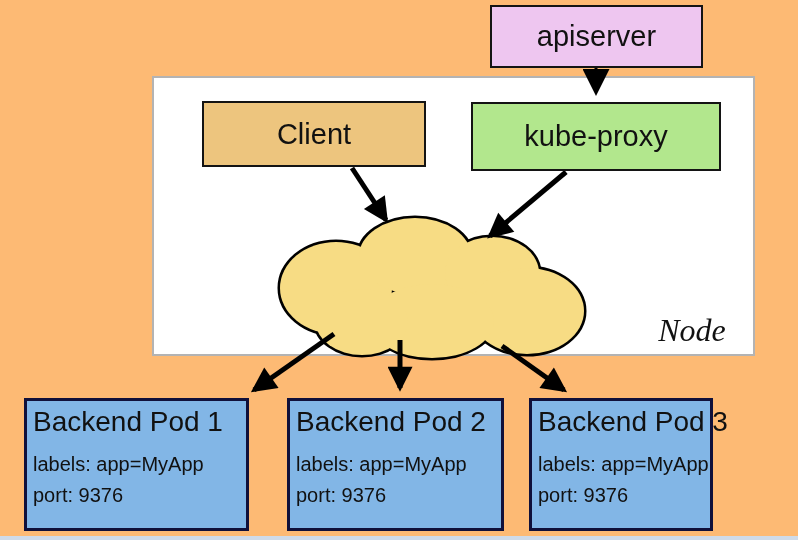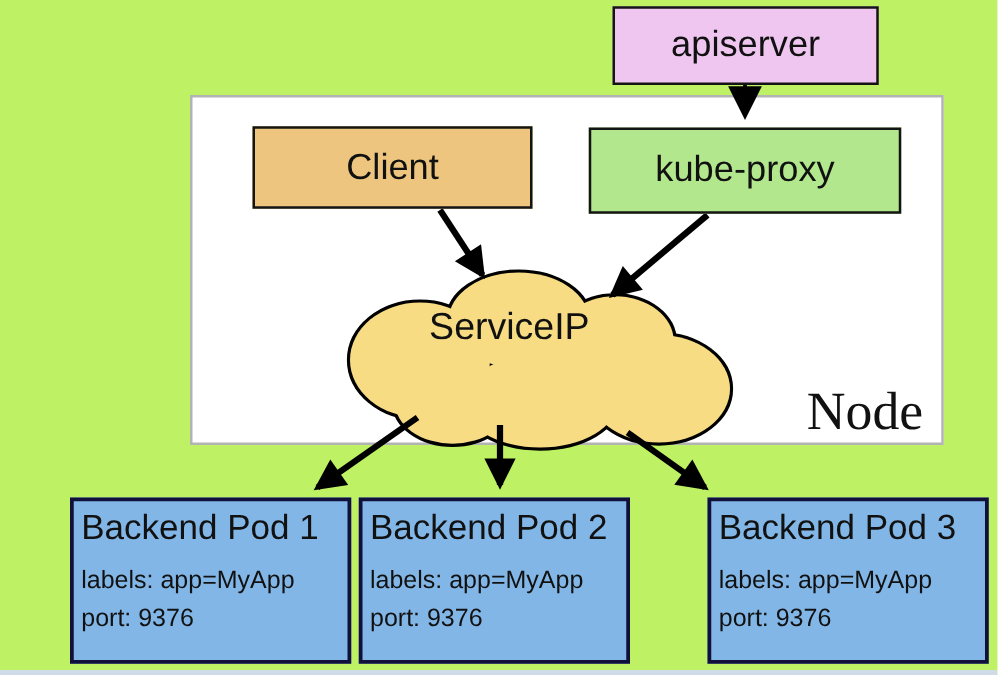--- a/index.html
+++ b/index.html
@@ -1,20 +1,20 @@
 <!DOCTYPE html>
 <html><head>
 <meta charset="utf-8">
 <style>
   html, body { margin: 0; padding: 0; background: #ffffff; }
   .stage {
     position: relative;
     width: 798px;
     height: 540px;
-    background: #bef264;
+    background: #fdba74;
     overflow: hidden;
     font-family: "Liberation Sans", sans-serif;
     color: #111111;
   }
   .node-rect {
     position: absolute;
     left: 152px; top: 76px;
     width: 603px; height: 280px;
     background: #ffffff;
     border: 2px solid #b3b3b3;
@@ -47,37 +47,38 @@
     font-size: 30px;
     line-height: 41px;
     z-index: 3;
   }
   .node-label {
     position: absolute;
     left: 626px; top: 307px;
     width: 132px;
     text-align: center;
     font-family: "Liberation Serif", serif;
-    font-size: 43px;
+    font-size: 32px;
     line-height: 46px;
     z-index: 2;
+    font-style: italic;
   }
   .pod {
     position: absolute;
     top: 398px;
     height: 133px;
     background: #82b6e6;
     border: 3px solid #10103a;
     box-sizing: border-box;
     padding: 3px 6px;
     z-index: 3;
   }
-  .pod-1 { left: 56px;  width: 225px; }
+  .pod-1 { left: 24px;  width: 225px; }
   .pod-2 { left: 287px; width: 217px; }
-  .pod-3 { left: 529px; width: 225px; margin-left: 37px; }
+  .pod-3 { left: 529px; width: 184px; }
   .pod-title { font-size: 28px; line-height: 36px; margin-bottom: 9px; white-space: nowrap; }
   .pod-line  { font-size: 20px; line-height: 31px; white-space: nowrap; }
   .bottom-strip {
     position: absolute;
     left: 0; top: 536px;
     width: 798px; height: 4px;
     background: #cfdbe9;
     z-index: 0;
   }
 </style>
@@ -135,21 +136,20 @@
 
   <div class="box client-box">
     <span>Client</span>
   </div>
 
   <div class="box kubeproxy-box">
     <span>kube-proxy</span>
   </div>
 
   <div class="cloud-text">
-    <div>ServiceIP</div>
   </div>
 
   <div class="node-label">Node</div>
 
   <div class="pod pod-1">
     <div class="pod-title">Backend Pod 1</div>
     <div class="pod-line">labels: app=MyApp</div>
     <div class="pod-line">port: 9376</div>
   </div>
 

